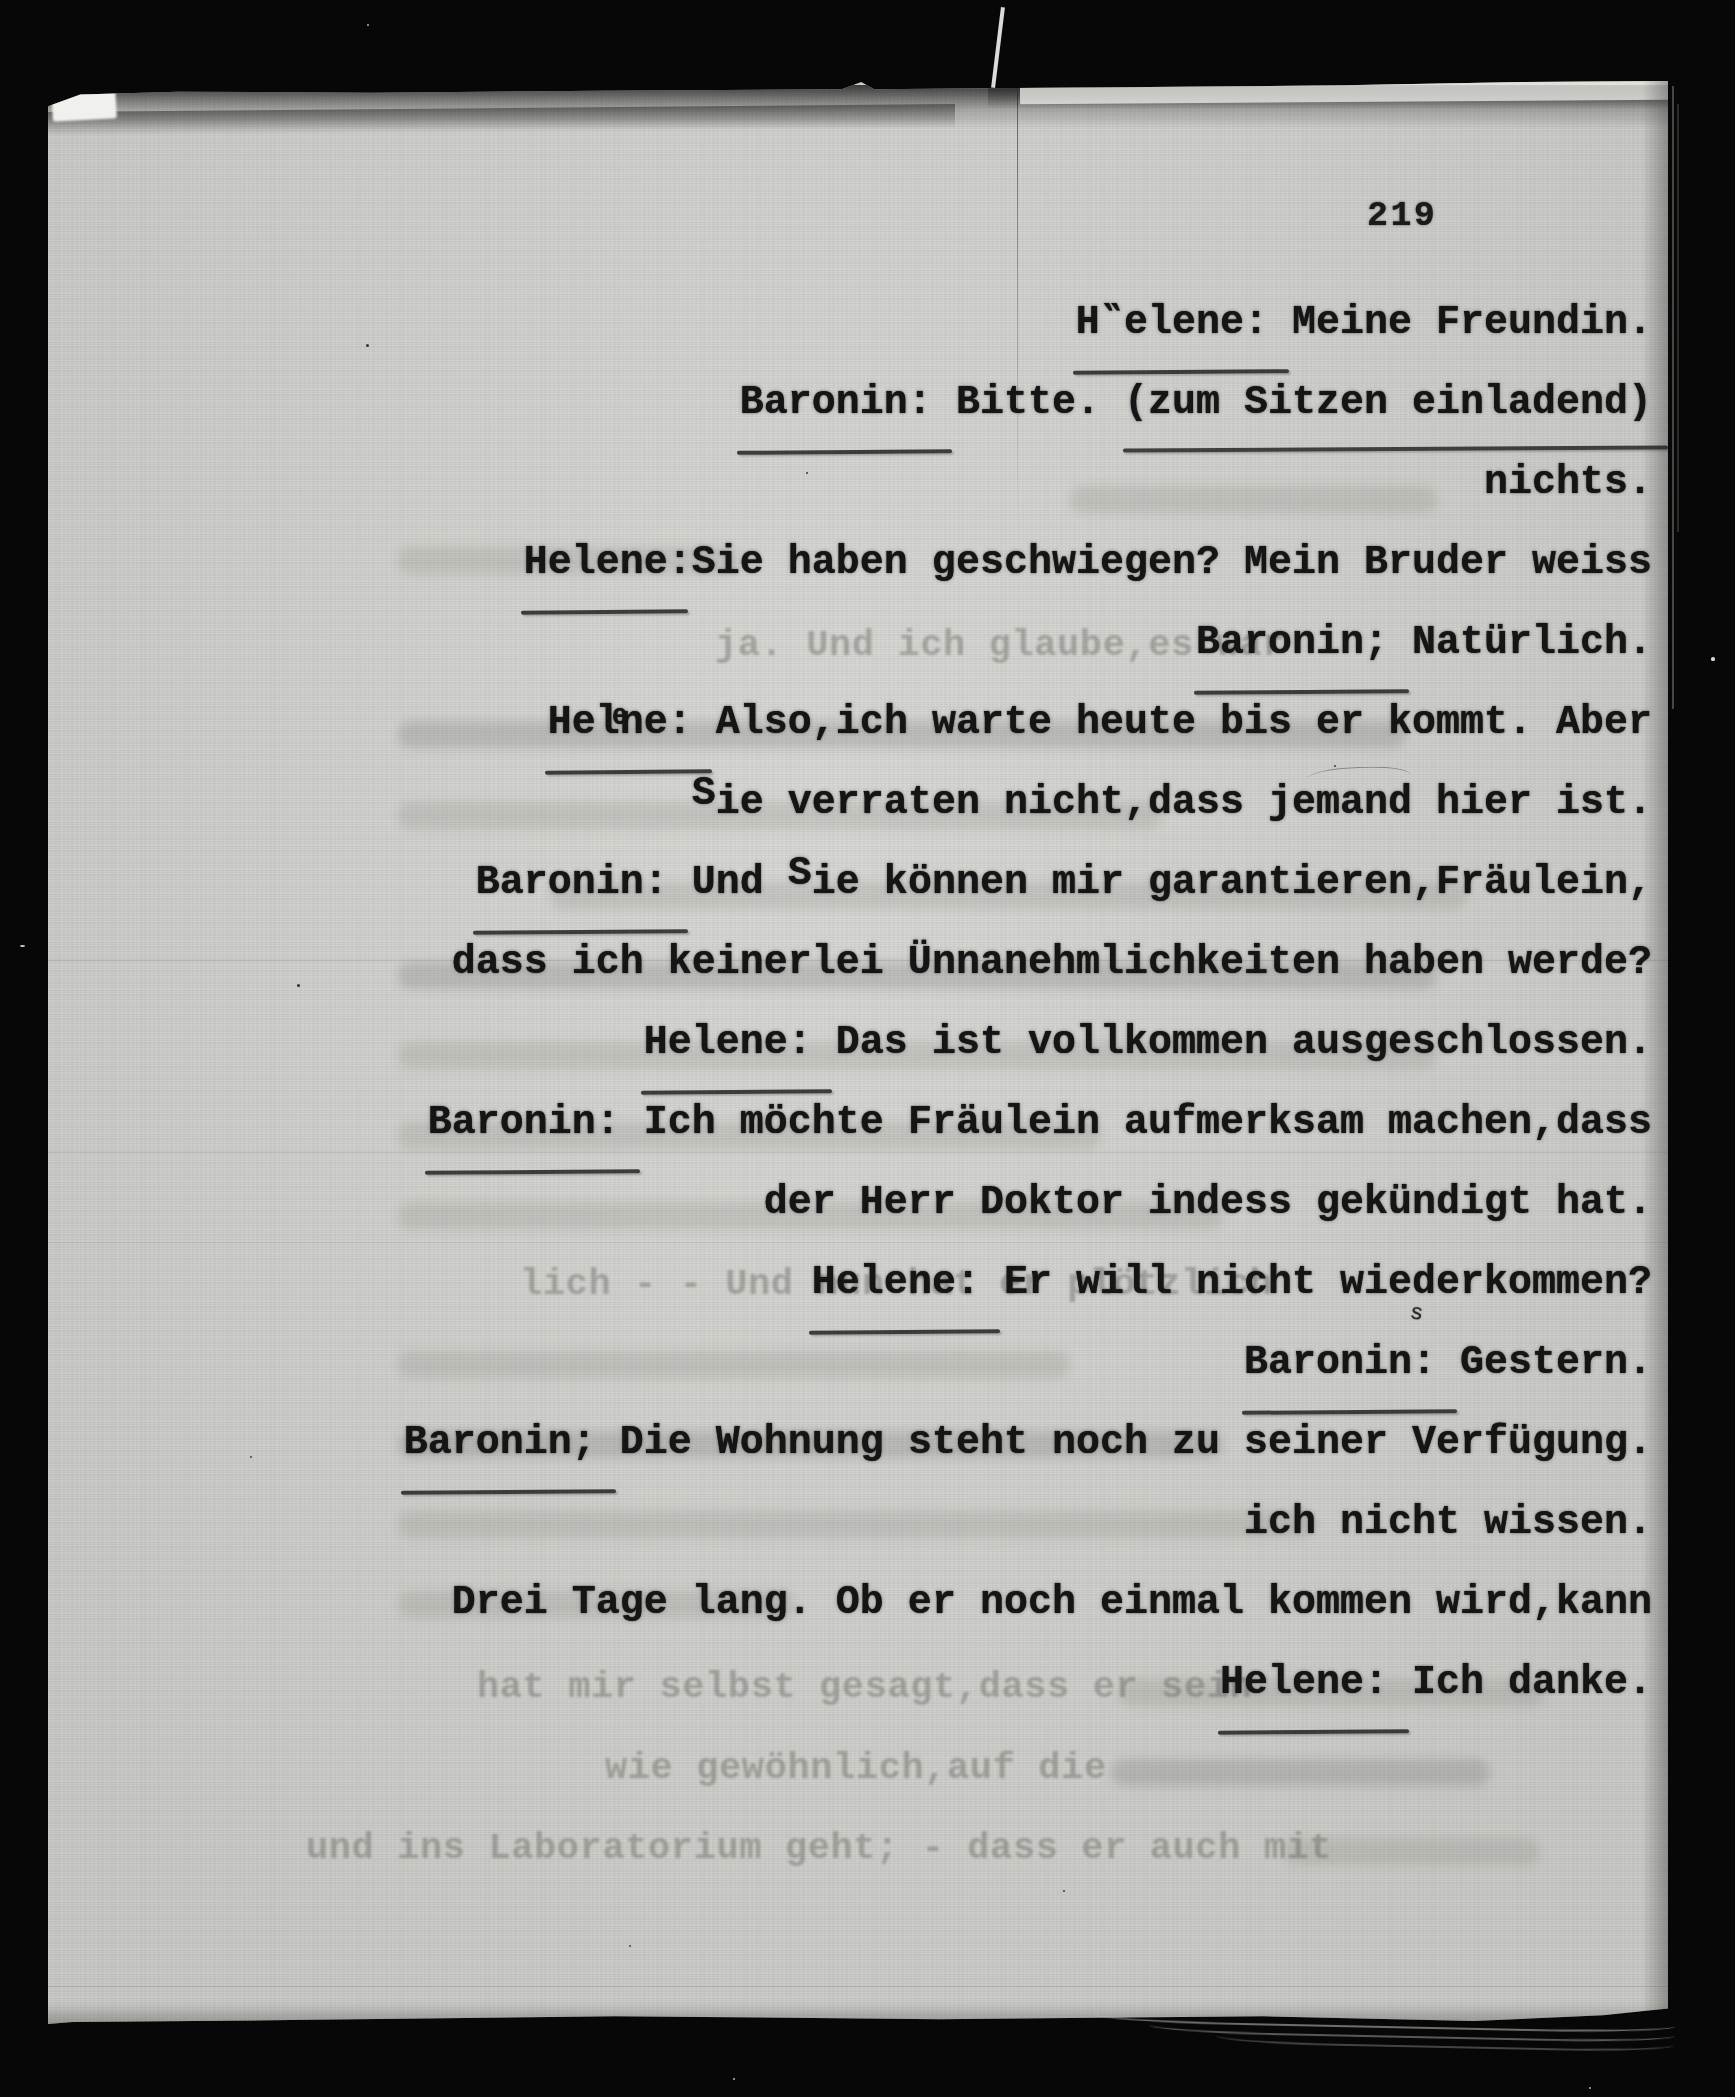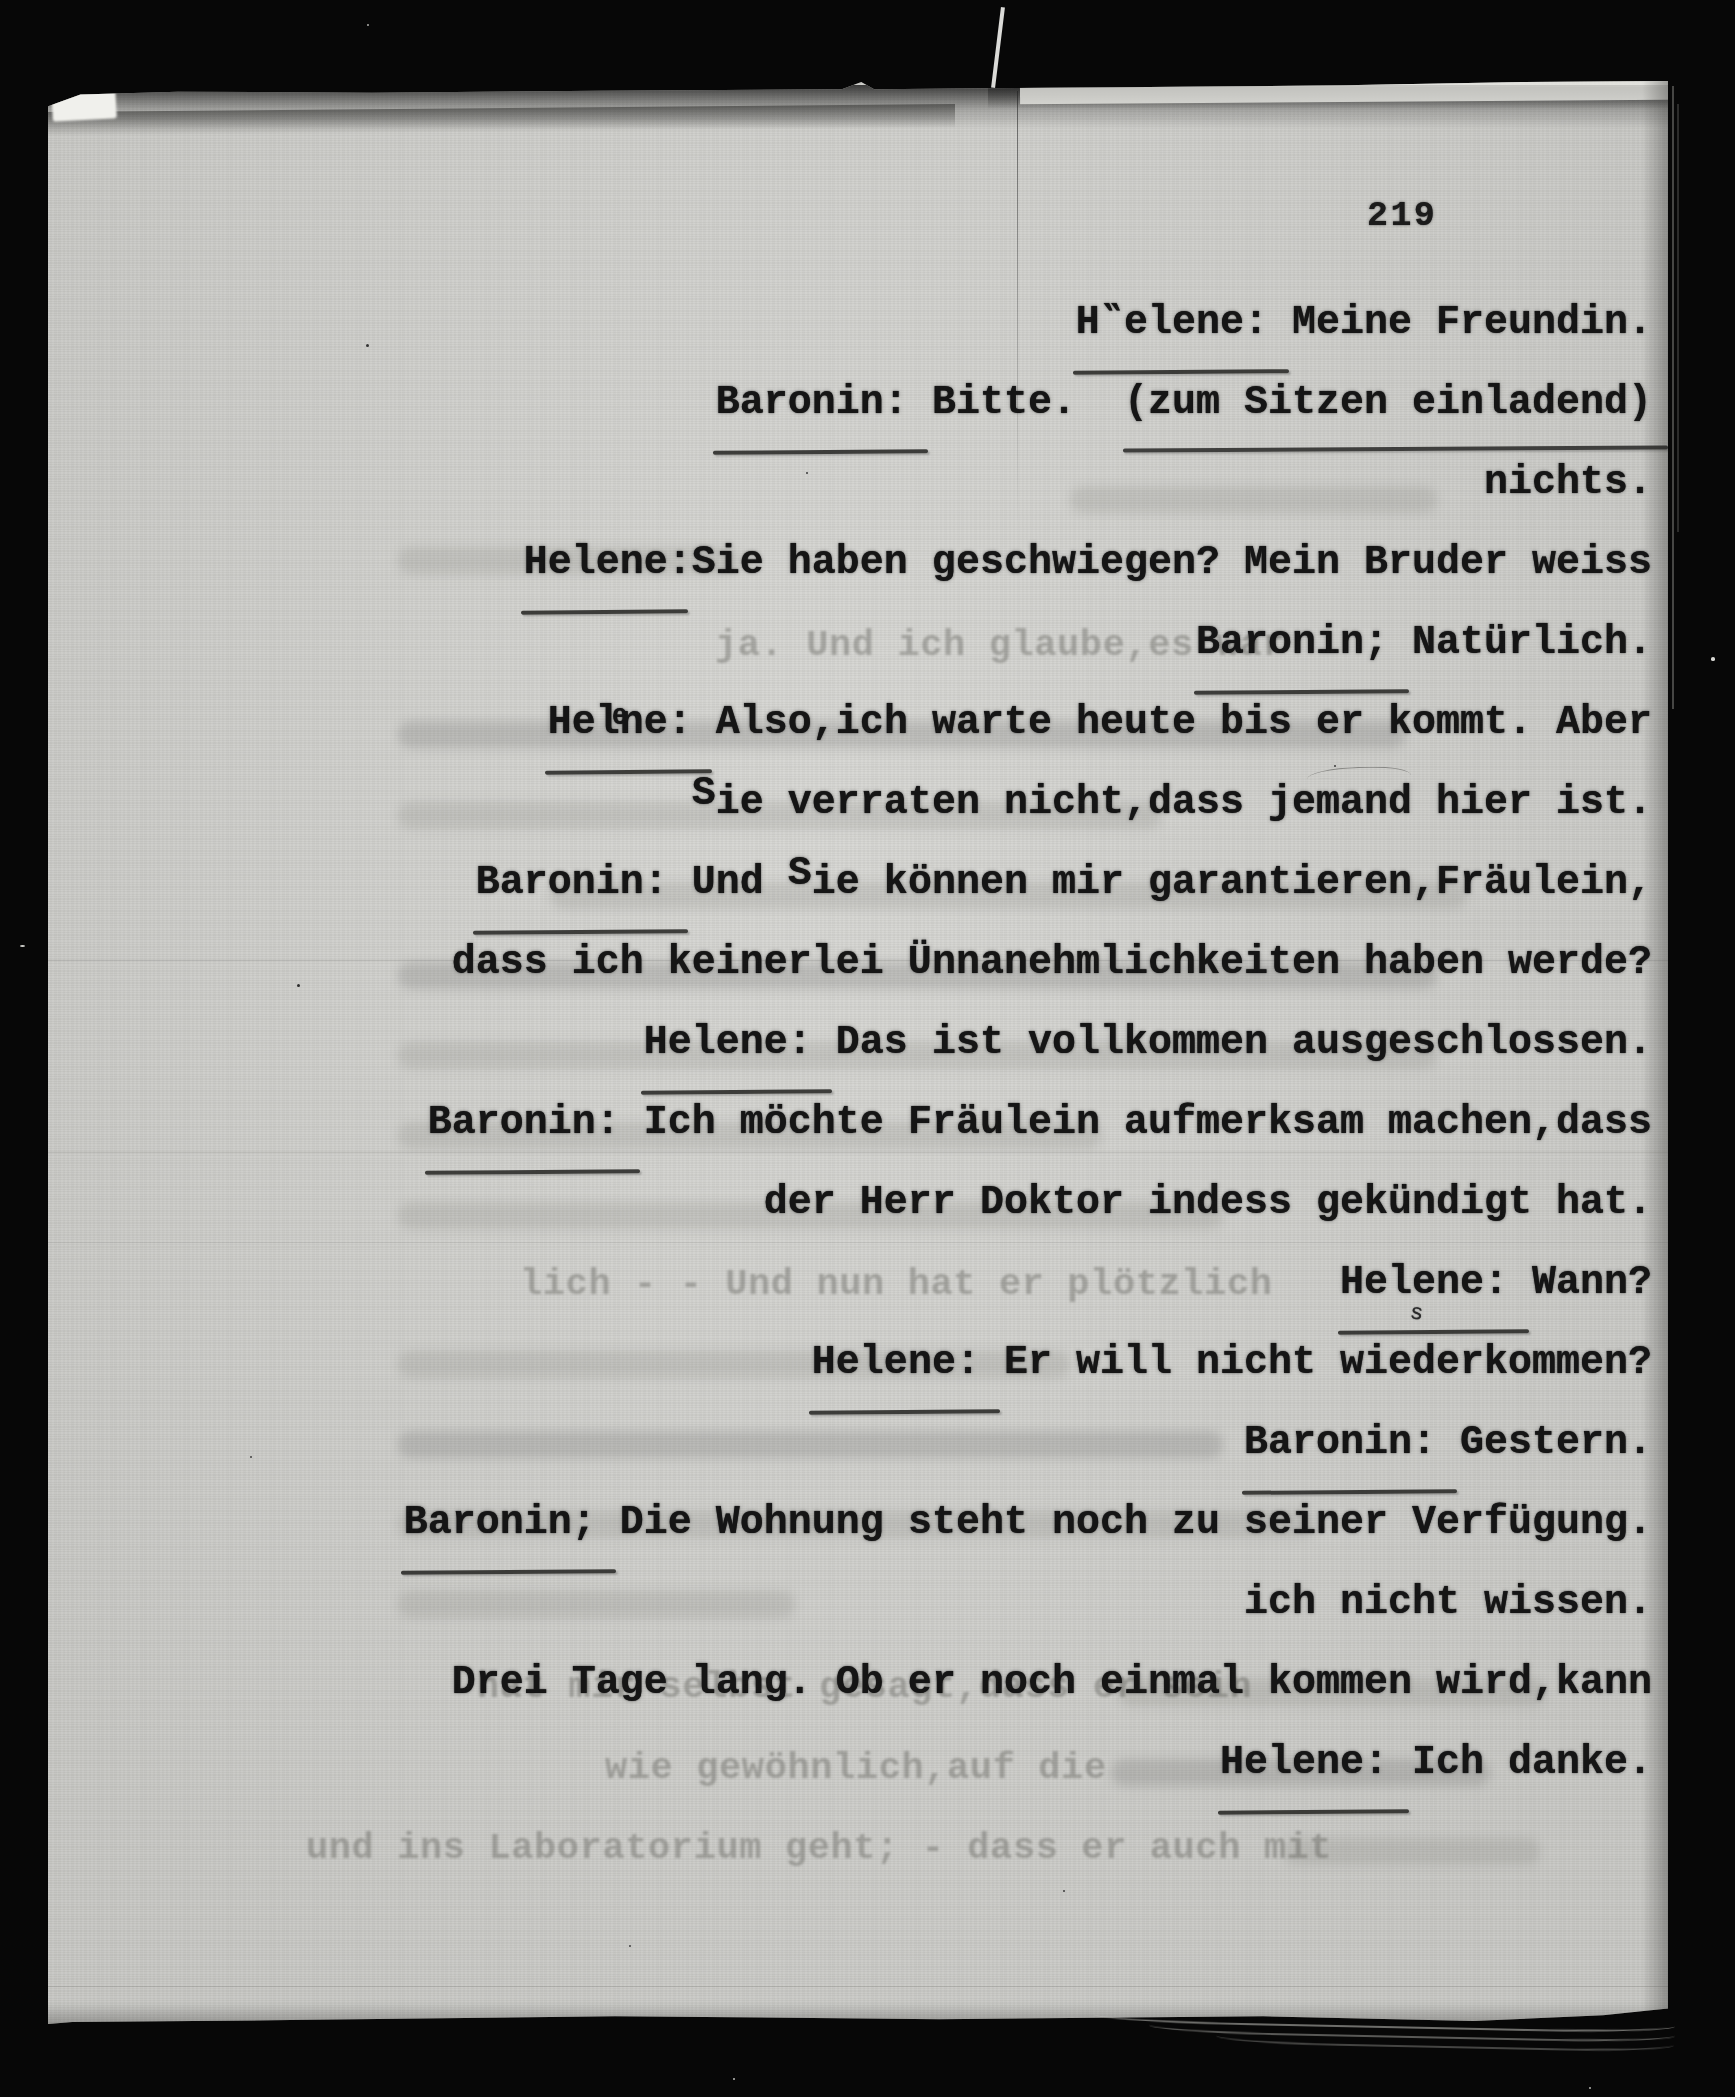--- a/index.html
+++ b/index.html
@@ -31,21 +31,21 @@
   
   .pagenum{position:absolute;left:1319px;top:115px;font-size:35px;font-weight:700;color:#1b1b1b;
            letter-spacing:2.4px;text-shadow:0 0 1.2px rgba(15,15,15,.85),0 0 3.7px rgba(50,50,50,.3);}
   .textblock{position:absolute;left:259px;top:202px;width:1345px;color:#151515;font-size:40px;font-weight:700;
              line-height:80px;letter-spacing:0;text-shadow:0 0 1.2px rgba(12,12,12,.9),0 0 4.3px rgba(55,55,55,.33);}
   .line{height:80px;white-space:pre;text-align:right;}
   .name{position:relative;display:inline-block;}
   .name::after{content:"";position:absolute;left:-2.4px;right:-21px;bottom:-11px;height:3.7px;
                background:rgba(28,28,26,.82);border-radius:1.8px;transform:rotate(-.45deg);
                box-shadow:1.8px 1.8px 1.8px rgba(28,28,26,.22);}
-  .u{position:relative;display:inline-block;margin-left:24px;}
+  .u{position:relative;display:inline-block;}
   .u::after{content:"";position:absolute;left:-1.2px;right:-16px;bottom:-7.3px;height:3.7px;
             background:rgba(28,28,26,.8);border-radius:1.8px;transform:rotate(-.3deg);
             box-shadow:1.2px 1.8px 1.8px rgba(28,28,26,.22);}
   .sup{position:relative;top:-8.6px;}
   .stray{position:absolute;left:1362px;top:1220px;font-size:22px;color:#2a2a2a;transform:rotate(8deg);
          text-shadow:0 0 1.2px rgba(20,20,20,.7);}
   
   .ghostlayer{position:absolute;inset:0;}
   .ghost{position:absolute;font-size:37px;font-weight:700;line-height:40px;white-space:pre;
          color:rgba(72,72,68,.34);filter:blur(1.3px);letter-spacing:0.6px;}
@@ -118,21 +118,20 @@
         <div class="line"><span>nichts.</span></div>
         <div class="line"><span class="name">Helene</span><span>:Sie haben geschwiegen? Mein Bruder weiss</span></div>
         <div class="line"><span class="name">Baronin;</span><span> Natürlich.</span></div>
         <div class="line"><span class="name">Helͤne:</span><span> Also,ich warte heute bis er kommt. Aber</span></div>
         <div class="line"><span class="sup">S</span><span>ie verraten nicht,dass jemand hier ist.</span></div>
         <div class="line"><span class="name">Baronin:</span><span> Und </span><span class="sup">S</span><span>ie können mir garantieren,Fräulein,</span></div>
         <div class="line"><span>dass ich keinerlei Ünnanehmlichkeiten haben werde?</span></div>
         <div class="line"><span class="name">Helene:</span><span> Das ist vollkommen ausgeschlossen.</span></div>
         <div class="line"><span class="name">Baronin:</span><span> Ich möchte Fräulein aufmerksam machen,dass</span></div>
         <div class="line"><span>der Herr Doktor indess gekündigt hat.</span></div>
-        <div class="line"><span class="name">Helene:</span><span> Wann?</span></div>
         <div class="line"><span class="name">Helene:</span><span> Er will nicht wiederkommen?</span></div>
         <div class="line"><span class="name">Baronin:</span><span> Gestern.</span></div>
         <div class="line"><span class="name">Baronin;</span><span> Die Wohnung steht noch zu seiner Verfügung.</span></div>
         <div class="line"><span>ich nicht wissen.</span></div>
         <div class="line"><span>Drei Tage lang. Ob er noch einmal kommen wird,kann</span></div>
         <div class="line"><span class="name">Helene:</span><span> Ich danke.</span></div>
       </div>
 
     <div class="stray">s</div>
 

